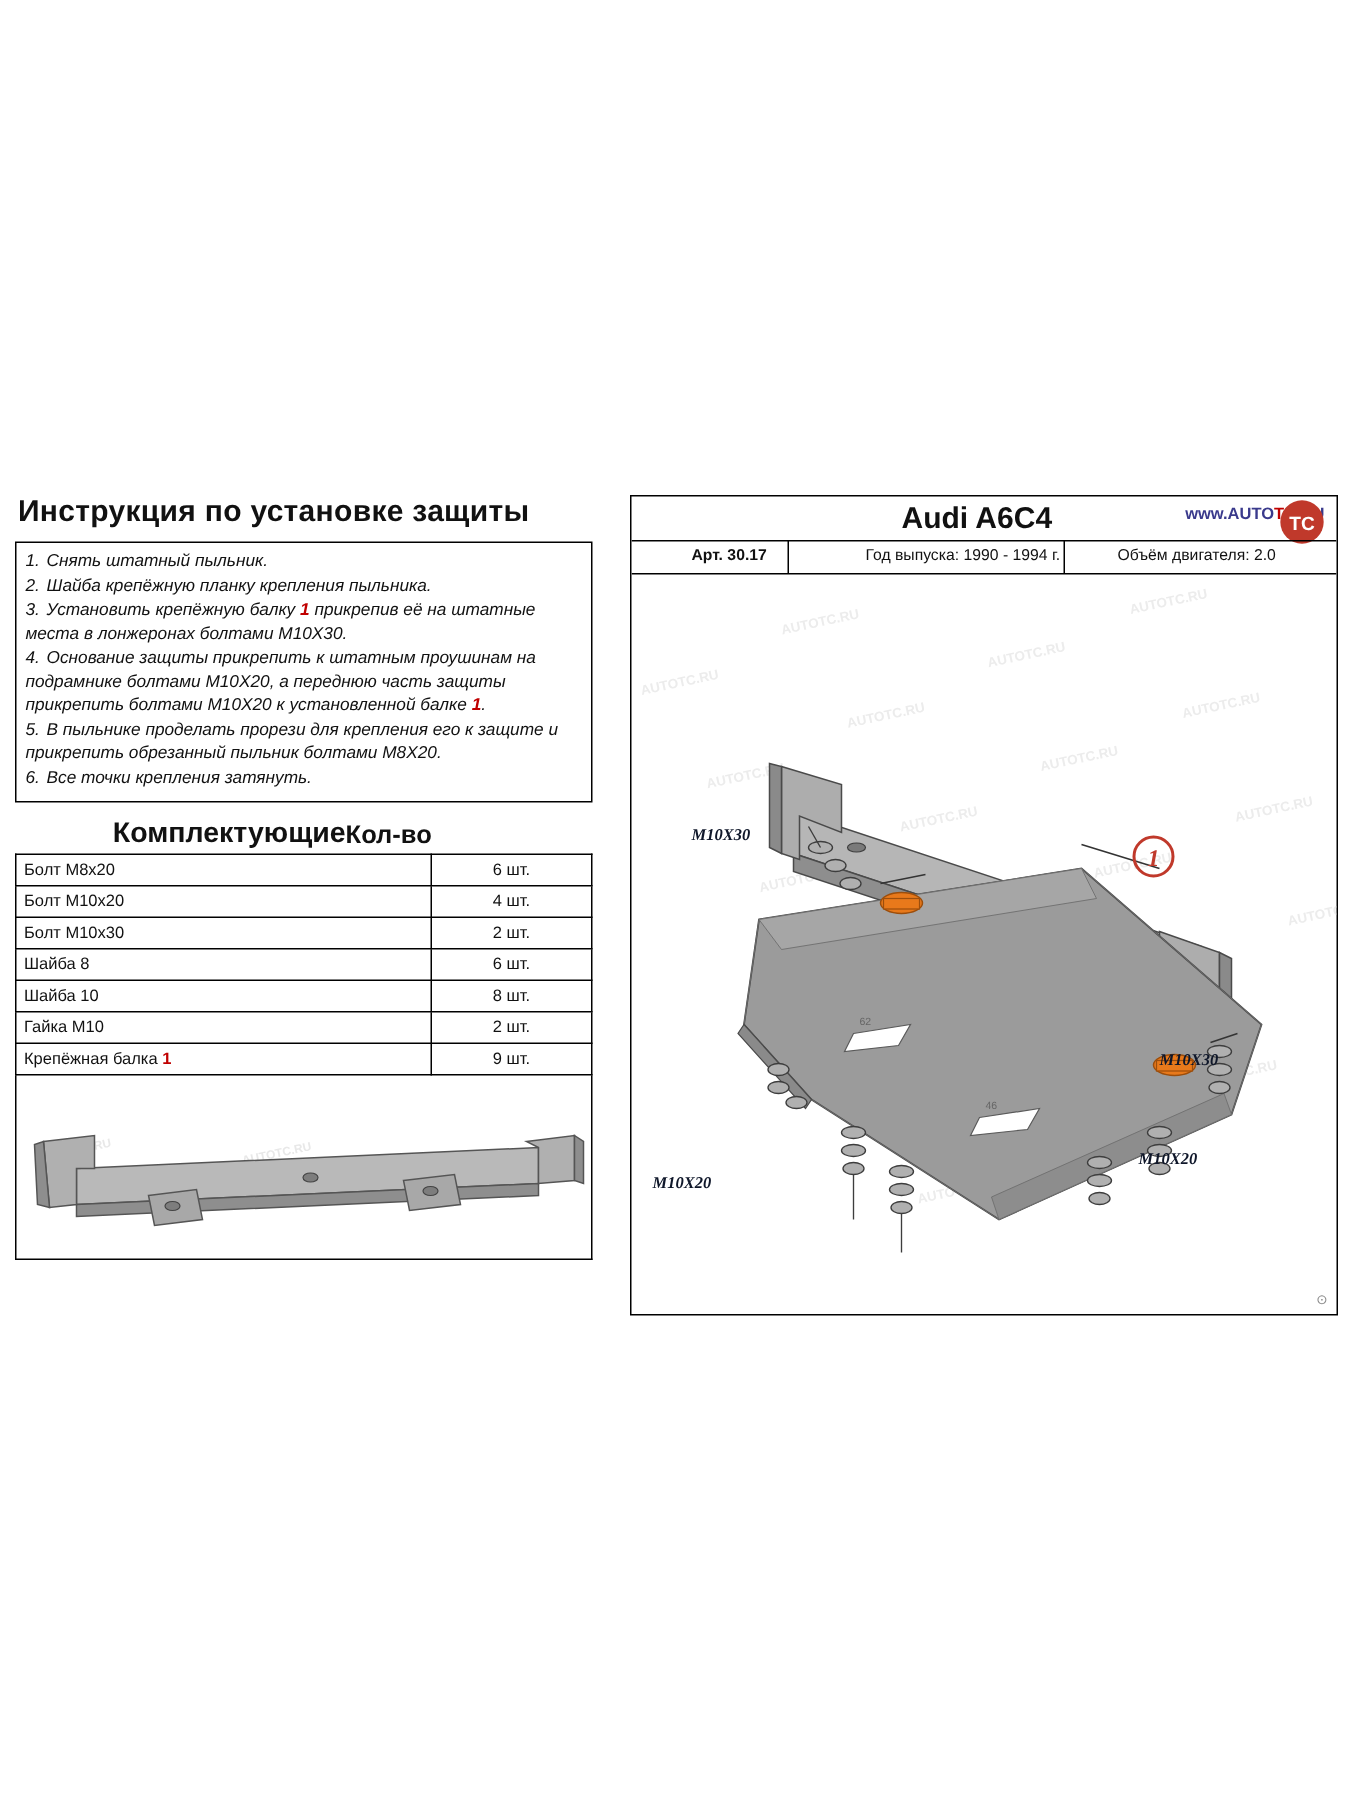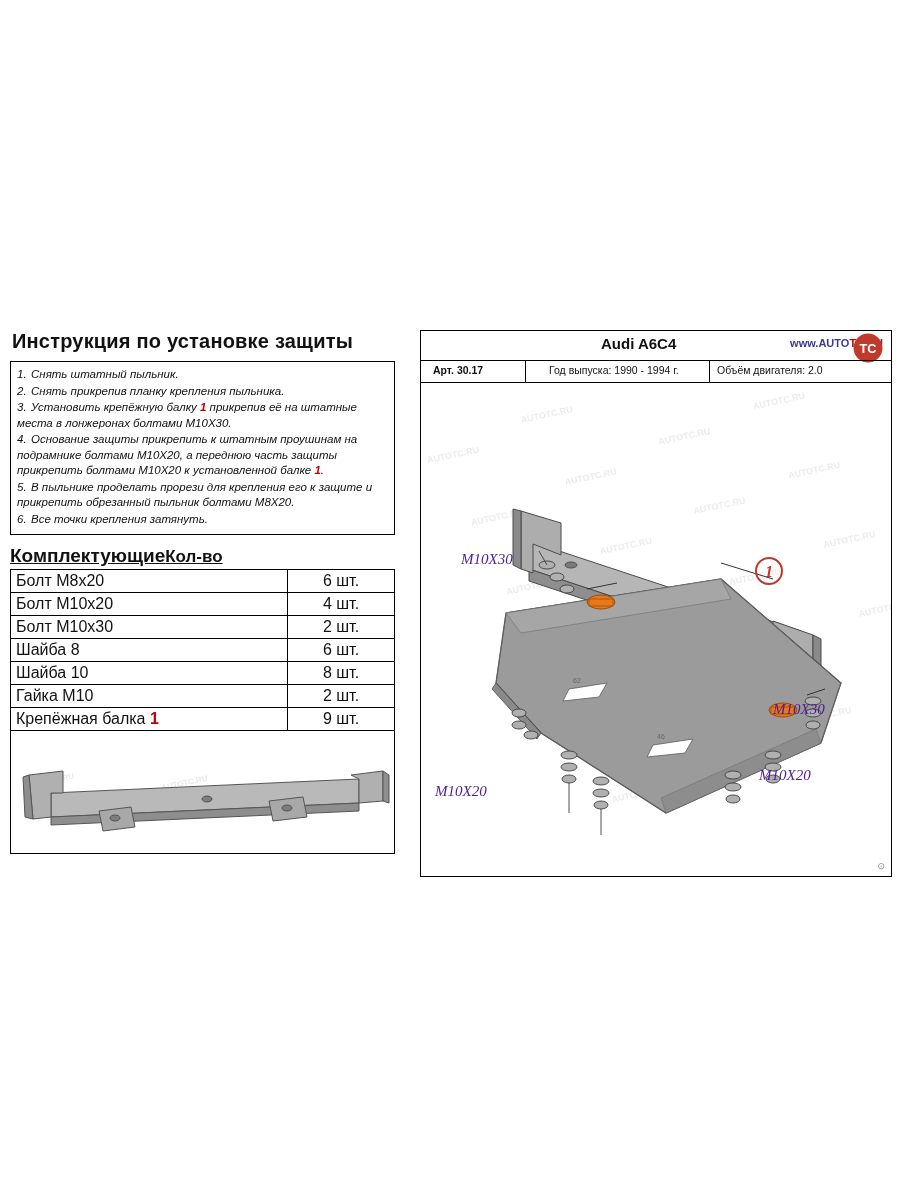--- a/index.html
+++ b/index.html
@@ -8,65 +8,65 @@
 
   
   .left{position:absolute;left:10px;top:330px;width:385px;}
   .main-title{font-size:20px;font-weight:bold;letter-spacing:.2px;margin:0 0 8px 2px;}
   .instr-box{border:1px solid #000;padding:5px 6px 6px 6px;font-style:italic;}
   .instr-list{font-size:11.5px;line-height:1.35;}
   .instr-item{margin:0 0 1px 0;display:block;}
   .num{display:inline-block;width:14px;}
   .red{color:#c00000;font-weight:bold;}
 
-  .kit-head{display:flex;justify-content:flex-start;align-items:flex-end;margin:10px 0 2px 0;text-decoration:underline;}
+  .kit-head{display:flex;justify-content:center;align-items:flex-end;margin:10px 0 2px 0;}
   .kit-title{font-size:19px;font-weight:bold;}
   .kit-qty-title{font-size:17px;font-weight:bold;padding-right:42px;}
 
-  table.kit{width:100%;border-collapse:collapse;font-size:16px;}
+  table.kit{width:100%;border-collapse:collapse;font-size:11px;}
   table.kit td{border:1px solid #000;padding:2px 5px;height:16px;}
   table.kit td.qty{width:96px;text-align:center;}
 
   .beam-box{border:1px solid #000;border-top:none;height:122px;position:relative;overflow:hidden;}
 
   
   .right{position:absolute;left:420px;top:330px;width:470px;height:545px;border:1px solid #000;background:#fff;overflow:hidden;}
   .r-header{position:relative;height:52px;}
-  .model{position:absolute;left:180px;top:4px;font-size:15px;font-weight:bold;}
+  .model{position:absolute;left:180px;top:4px;font-size:20px;font-weight:bold;}
   .site{position:absolute;right:8px;top:6px;font-size:11px;color:#3a3a8c;font-weight:bold;}
   .site .kc{color:#c00000;}
   .logo{position:absolute;right:6px;top:0px;width:34px;height:34px;}
   .r-meta{position:absolute;top:30px;left:0;width:100%;height:22px;font-size:10.5px;}
-  .r-meta .cell{position:absolute;top:3px;}
+  .r-meta .cell{position:absolute;top:3px;margin-left:28px;}
   .c1{left:12px;font-weight:bold;}
   .c2{left:128px;}
   .c3{left:296px;}
   .hline{position:absolute;left:0;width:100%;height:1px;background:#000;}
   .vline{position:absolute;width:1px;background:#000;}
 
   .diagram{position:absolute;top:52px;left:0;width:470px;height:492px;}
-  .lbl{position:absolute;font-family:"Liberation Serif",serif;font-style:italic;font-weight:normal;font-size:15px;color:#4c1d95;}
+  .lbl{position:absolute;font-family:"Liberation Serif",serif;font-style:italic;font-weight:bold;font-size:11px;color:#0f172a;}
   .corner-mark{position:absolute;right:6px;bottom:4px;font-size:9px;color:#888;}
 </style>
 </head>
 <body>
 
 <div class="page">
 
   <div class="left">
 
     <div class="main-title">Инструкция по установке защиты</div>
 
     <div class="instr-box">
       <div class="instr-list">
         <span class="instr-item">
           <span class="num">1.</span><span>Снять штатный пыльник.</span>
         </span>
         <span class="instr-item">
-          <span class="num">2.</span><span>Снять прикрепив планку крепления пыльника.</span>
+          <span class="num">2.</span><span>Шайба крепёжную планку крепления пыльника.</span>
         </span>
         <span class="instr-item">
           <span class="num">3.</span><span>Установить крепёжную балку <span class="red">1</span> прикрепив её на штатные места в лонжеронах болтами М10Х30.</span>
         </span>
         <span class="instr-item">
           <span class="num">4.</span><span>Основание защиты прикрепить к штатным проушинам на подрамнике болтами М10Х20, а переднюю часть защиты прикрепить болтами М10Х20 к установленной балке <span class="red">1</span>.</span>
         </span>
         <span class="instr-item">
           <span class="num">5.</span><span>В пыльнике проделать прорези для крепления его к защите и прикрепить обрезанный пыльник болтами М8Х20.</span>
         </span>

